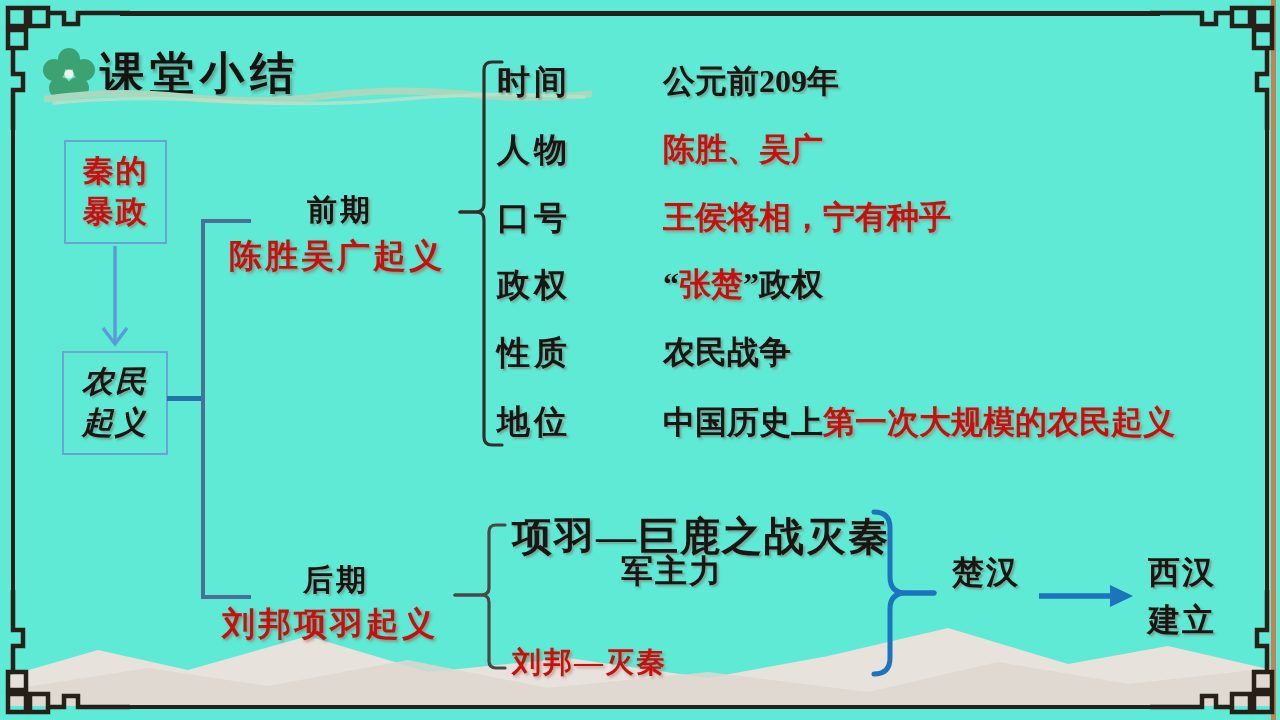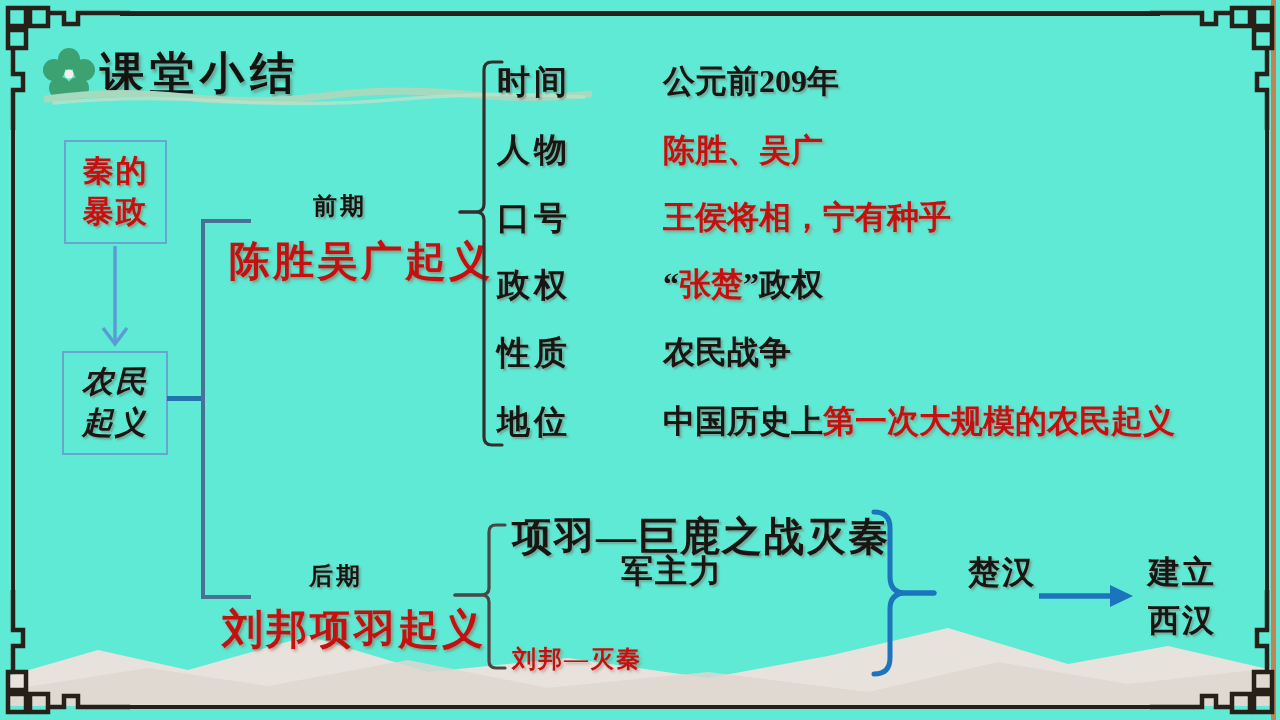--- a/index.html
+++ b/index.html
@@ -38,56 +38,56 @@
   .box2{left:62px;top:351px;width:102px;height:100px;color:#181512;text-shadow:2px 2px 2px rgba(125,108,95,.5);font-style:italic;}
   .down-arrow{position:absolute;left:99px;top:244px;width:32px;height:106px;}
   
   .bline{position:absolute;background:#4a7195;}
   .bl-v{left:201px;top:219px;width:4px;height:380px;}
   .bl-htop{left:201px;top:219px;width:50px;height:4px;}
   .bl-hbot{left:201px;top:595px;width:50px;height:4px;}
   .bl-hbox{left:167px;top:396px;width:37px;height:4.5px;background:#2273ac;}
   
   .stage-label{
-    position:absolute;font-size:24px;font-weight:bold;color:#171310;
+    position:absolute;font-size:30px;font-weight:bold;color:#171310;
     text-align:center;letter-spacing:3px;text-shadow:2px 2px 2px rgba(125,108,95,.5);
   }
   .lbl-early{left:282px;top:190px;width:116px;}
   .lbl-late{left:278px;top:560px;width:116px;}
   .stage-name{
-    position:absolute;font-size:41px;font-weight:bold;color:#c61010;
+    position:absolute;font-size:33px;font-weight:bold;color:#c61010;
     letter-spacing:3px;text-shadow:2px 2px 3px rgba(150,90,70,.55);
   }
   .name-early{left:229px;top:234px;}
   .name-late{left:222px;top:602px;}
   .bracket{position:absolute;}
   .brk-early{left:450px;top:55px;width:60px;height:400px;}
   .brk-late{left:450px;top:518px;width:60px;height:160px;}
   .brace-blue{position:absolute;left:860px;top:505px;width:80px;height:180px;}
   
   .detail-row{position:absolute;left:497px;display:flex;white-space:nowrap;gap:48px;}
-  .r0{top:60px;}.r1{top:128px;align-items:center;}.r2{top:196px;}.r3{top:263px;}.r4{top:331px;}.r5{top:400px;}
+  .r0{top:60px;}.r1{top:128px;}.r2{top:196px;}.r3{top:263px;}.r4{top:331px;}.r5{top:400px;align-items:center;}
   .dlabel{
     display:inline-block;width:118px;font-size:33px;font-weight:bold;color:#181512;
     letter-spacing:4px;text-shadow:2px 2px 2px rgba(125,108,95,.5);
   }
   .dvalue{font-size:32px;font-weight:bold;color:#181512;text-shadow:2px 2px 2px rgba(125,108,95,.5);}
   .dvalue .redtxt{color:#c61010;text-shadow:2px 2px 3px rgba(165,105,85,.55);}
   
   .xy-line1{position:absolute;left:512px;top:509px;font-size:40px;font-weight:bold;color:#181512;
     letter-spacing:2px;text-shadow:2px 2px 2px rgba(125,108,95,.5);white-space:nowrap;}
   .xy-line2{position:absolute;left:512px;top:550px;width:320px;text-align:center;font-size:32px;
     font-weight:bold;color:#181512;letter-spacing:2px;text-shadow:2px 2px 2px rgba(125,108,95,.5);}
-  .lb-line{position:absolute;left:512px;top:643px;font-size:24px;font-weight:bold;color:#c61010;
+  .lb-line{position:absolute;left:512px;top:643px;font-size:29px;font-weight:bold;color:#c61010;
     letter-spacing:2px;text-shadow:2px 2px 3px rgba(165,105,85,.55);white-space:nowrap;}
   .result-block{
     position:absolute;width:100px;text-align:center;font-size:32px;font-weight:bold;color:#181512;
     letter-spacing:2px;line-height:48px;text-shadow:2px 2px 2px rgba(125,108,95,.5);
   }
-  .chuhan{left:936px;top:548px;text-align:right;}
+  .chuhan{left:936px;top:548px;}
   .xihan{left:1132px;top:548px;}
   .right-arrow{position:absolute;left:1036px;top:580px;width:100px;height:32px;}
 </style>
 </head>
 <body>
 
 <div class="stage">
 
   <svg class="mountains" viewBox="0 0 1264 108" preserveAspectRatio="none">
     <path d="M0 78 L90 52 L180 72 L300 38 L420 74 L560 60 L700 80 L820 58 L940 30 L1060 66 L1160 48 L1264 72 L1264 108 L0 108 Z" fill="#e7e2dc"></path>
@@ -228,17 +228,17 @@
   <div class="result-block chuhan">
     <div>楚汉</div>
   </div>
 
   <svg class="right-arrow" viewBox="0 0 100 32">
     <line x1="3" y1="16" x2="76" y2="16" stroke="#1b74bc" stroke-width="5.5"></line>
     <polygon points="74,5 97,16 74,27" fill="#1b74bc"></polygon>
   </svg>
 
   <div class="result-block xihan">
+    <div>西汉</div>
     <div>建立</div>
-    <div>西汉</div>
   </div>
 
 </div>
 
 </body></html>

